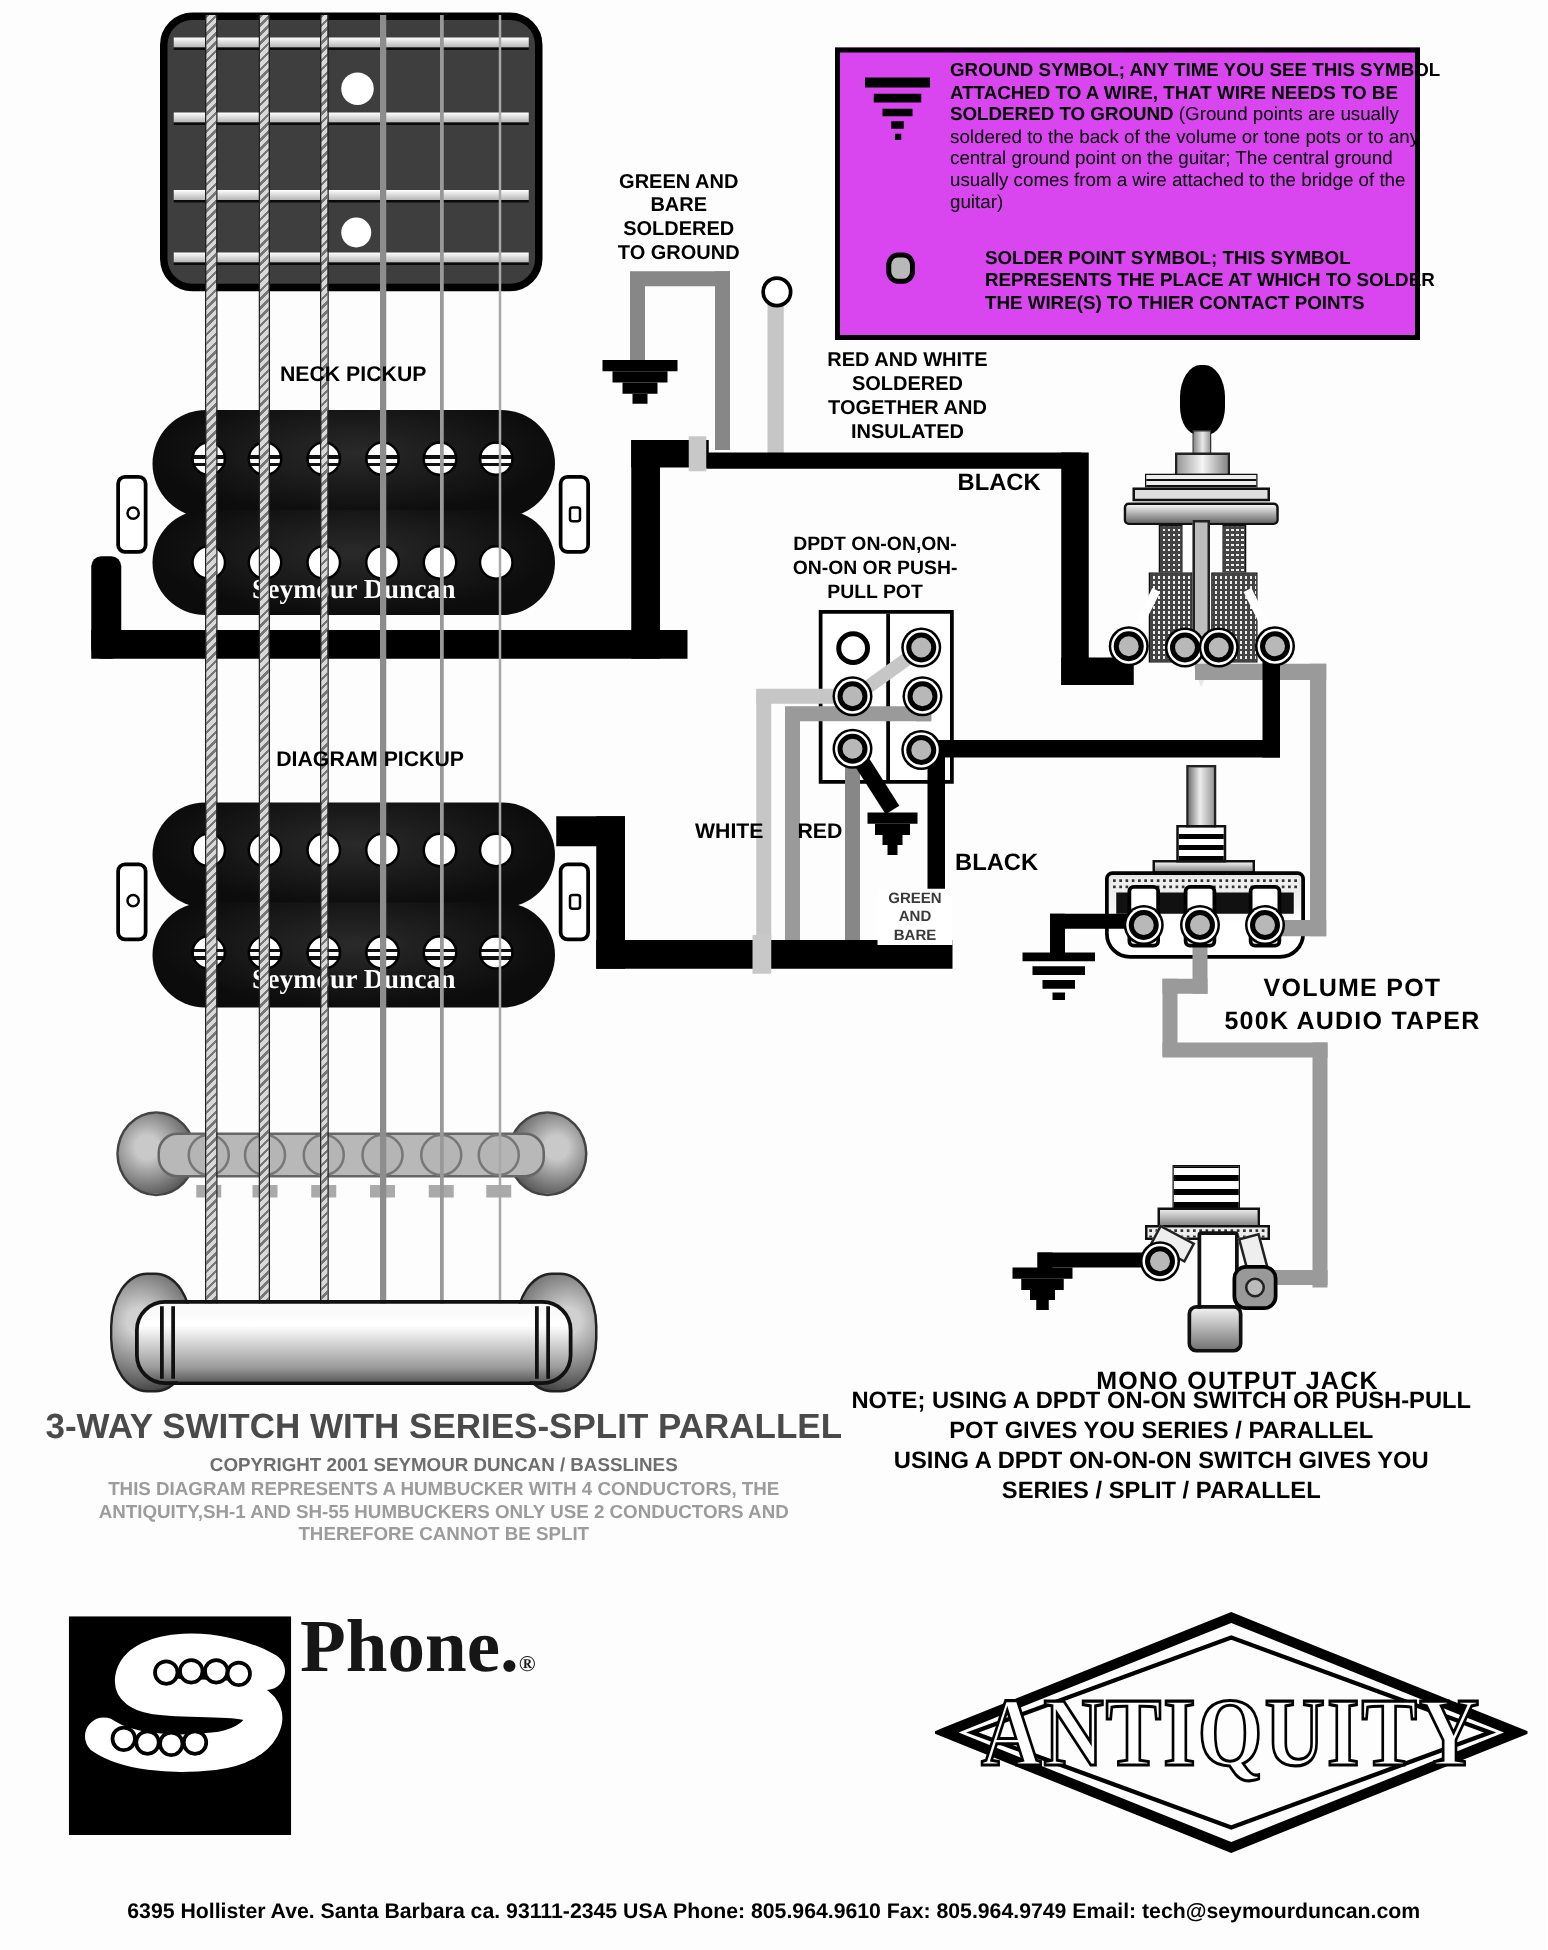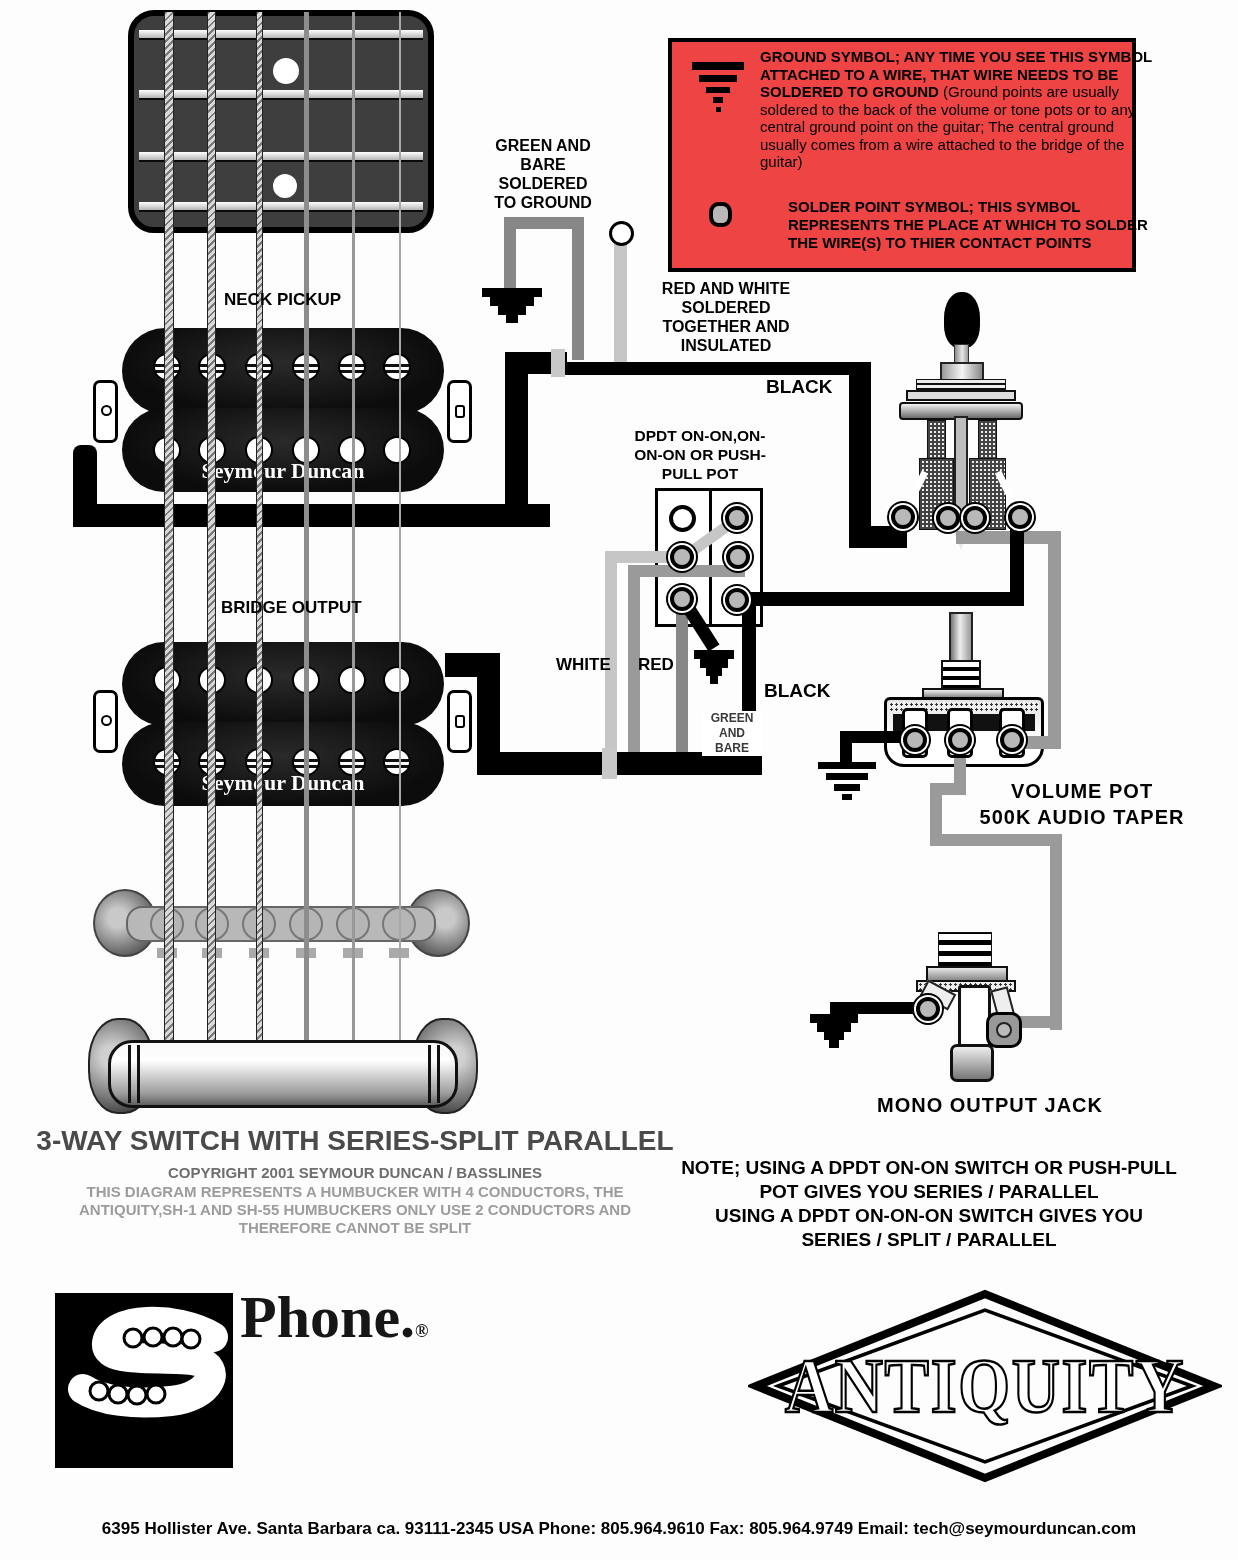--- a/index.html
+++ b/index.html
@@ -242,37 +242,37 @@
   <div class="dotted abs" style="left:916px;top:980px;width:100px;height:12px;border:2px solid #111;box-sizing:border-box;z-index:4;"></div>
   <div class="abs" style="left:922px;top:986px;width:32px;height:18px;background:#eee;border:2px solid #222;box-sizing:border-box;transform:rotate(28deg);z-index:4;"></div>
   <div class="abs" style="left:958px;top:985px;width:33px;height:66px;background:#fff;border:3px solid #111;border-radius:3px;box-sizing:border-box;z-index:4;"></div>
   <div class="abs" style="left:950px;top:1044px;width:44px;height:38px;background:linear-gradient(#eee,#777);border:3px solid #111;border-radius:7px;box-sizing:border-box;z-index:4;"></div>
   <div class="abs" style="left:994px;top:988px;width:18px;height:32px;background:#eee;border:2px solid #222;box-sizing:border-box;transform:rotate(-15deg);z-index:4;"></div>
   <div class="abs" style="left:986px;top:1012px;width:36px;height:36px;background:#999;border:3px solid #000;border-radius:30%;box-sizing:border-box;z-index:5;">
     <div class="abs" style="left:7px;top:7px;width:16px;height:16px;border-radius:50%;background:#bbb;border:2px solid #222;box-sizing:border-box;"></div>
   </div>
   <div class="solder" style="left:916px;top:997px;"></div>
 
-  <div class="abs" style="left:668px;top:38px;width:468px;height:234px;border:4px solid #000;background:#ef4444;box-sizing:border-box;z-index:8;">
+  <div class="abs" style="left:668px;top:38px;width:468px;height:234px;border:4px solid #000;background:#d946ef;box-sizing:border-box;z-index:8;">
     <div class="abs" style="left:20px;top:20px;width:60px;height:60px;">
       <div class="gbar" style="left:0;top:0;width:52px;height:8px;"></div>
       <div class="gbar" style="left:7px;top:13px;width:38px;height:7px;"></div>
       <div class="gbar" style="left:14px;top:25px;width:24px;height:6px;"></div>
       <div class="gbar" style="left:21px;top:35px;width:10px;height:6px;"></div>
       <div class="gbar" style="left:24px;top:45px;width:5px;height:5px;"></div>
     </div>
     <div class="abs" style="left:88px;top:6px;width:404px;font-size:15px;line-height:17.5px;">
       <span style="font-weight:bold;">GROUND SYMBOL; ANY TIME YOU SEE THIS SYMBOL ATTACHED TO A WIRE, THAT WIRE NEEDS TO BE SOLDERED TO GROUND</span><span>  (Ground points are usually soldered to the back of the volume or tone pots or to any central ground point on the guitar; The central ground usually comes from a wire attached to the bridge of the guitar)</span>
     </div>
     <div class="abs" style="left:37px;top:160px;width:23px;height:25px;background:#b8b8b8;border:4px solid #000;border-radius:40%;box-sizing:border-box;"></div>
     <div class="abs" style="left:88px;top:156px;width:390px;font-size:15px;line-height:18px;font-weight:bold;margin-left:28px;">SOLDER POINT SYMBOL; THIS SYMBOL REPRESENTS THE PLACE AT WHICH TO SOLDER THE WIRE(S) TO THIER CONTACT POINTS</div>
   </div>
 
   <div class="lbl" style="left:224px;top:290px;font-size:17px;">NECK PICKUP</div>
-  <div class="lbl" style="left:221px;top:598px;font-size:17px;">BRIDGE OUTPUT</div>
+  <div class="lbl" style="left:221px;top:598px;font-size:17px;">DIAGRAM PICKUP</div>
   <div class="lbl center" style="left:468px;top:136px;width:150px;font-size:16px;line-height:19px;">GREEN AND
 BARE
 SOLDERED
 TO GROUND</div>
   <div class="lbl center" style="left:628px;top:279px;width:158px;font-size:16px;line-height:19px;margin-left:19px;">RED AND WHITE
 SOLDERED
 TOGETHER AND
 INSULATED</div>
   <div class="lbl" style="left:766px;top:376px;font-size:19px;">BLACK</div>
   <div class="lbl center" style="left:600px;top:426px;width:200px;font-size:15.5px;line-height:19px;">DPDT ON-ON,ON-
@@ -289,21 +289,21 @@
   <div class="lbl center" style="left:858px;top:1094px;width:264px;font-size:20px;letter-spacing:1px;">MONO OUTPUT JACK</div>
 
   <div class="abs center" style="left:30px;top:1118px;width:650px;z-index:8;">
     <div style="font-size:28px;font-weight:bold;color:#4a4a4a;margin-top:7px;">3-WAY SWITCH WITH SERIES-SPLIT PARALLEL</div>
     <div style="font-size:15px;font-weight:bold;color:#6e6e6e;margin-top:7px;">COPYRIGHT 2001 SEYMOUR DUNCAN / BASSLINES</div>
     <div style="font-size:15px;font-weight:bold;color:#9c9c9c;margin-top:2px;line-height:18px;white-space:pre-line;">THIS DIAGRAM REPRESENTS A HUMBUCKER WITH 4 CONDUCTORS, THE
 ANTIQUITY,SH-1 AND SH-55 HUMBUCKERS ONLY USE 2 CONDUCTORS AND
 THEREFORE CANNOT BE SPLIT</div>
   </div>
 
-  <div class="abs center" style="left:655px;top:1156px;width:548px;font-size:19px;font-weight:bold;line-height:24px;white-space:pre-line;z-index:8;">NOTE; USING A DPDT ON-ON SWITCH OR PUSH-PULL
+  <div class="abs center" style="left:655px;top:1109px;width:548px;font-size:19px;font-weight:bold;line-height:24px;white-space:pre-line;z-index:8;">NOTE; USING A DPDT ON-ON SWITCH OR PUSH-PULL
 POT GIVES YOU SERIES / PARALLEL
 USING A DPDT ON-ON-ON SWITCH GIVES YOU
 SERIES / SPLIT / PARALLEL</div>
 
   <div class="abs" style="left:55px;top:1293px;width:178px;height:175px;z-index:8;">
     <svg width="178" height="175" viewBox="0 0 178 175">
       <rect x="0" y="0" width="178" height="175" fill="#000"></rect>
       <path d="M 158,44 C 120,22 56,24 52,50 C 49,72 112,62 142,68 C 168,74 156,104 116,108 C 80,112 46,108 28,96" fill="none" stroke="#fff" stroke-width="30" stroke-linecap="round"></path>
       <g fill="#fff" stroke="#000" stroke-width="3">
         <circle cx="78" cy="45" r="9"></circle>

